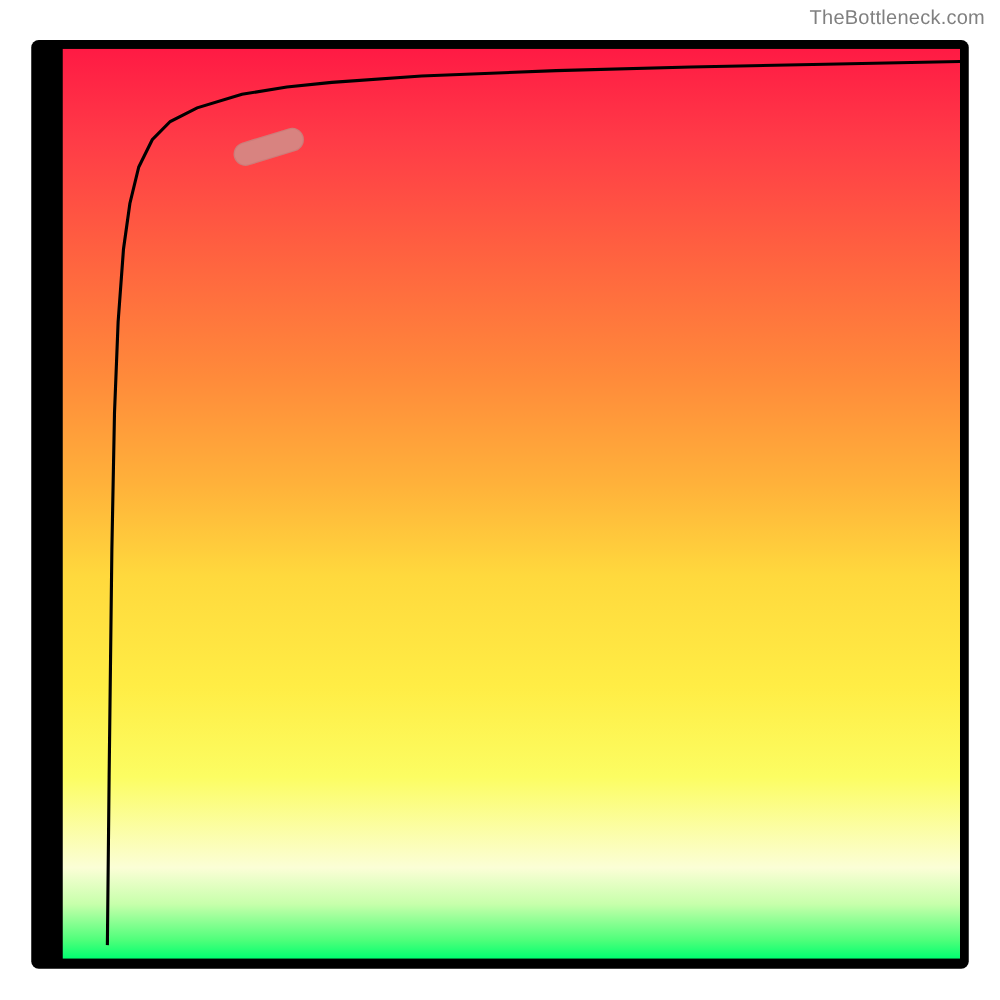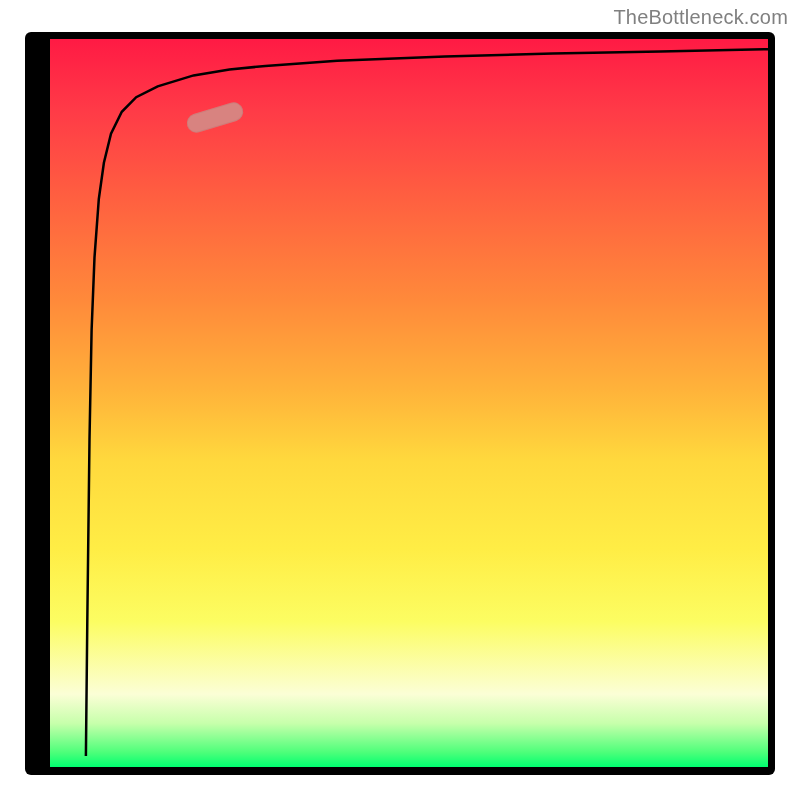--- a/index.html
+++ b/index.html
@@ -9,21 +9,21 @@
     width: 800px;
     height: 800px;
     position: relative;
     font-family: Arial, Helvetica, sans-serif;
   }
   .site-title {
     position: absolute;
     top: 6px;
     right: 12px;
     color: #808080;
-    font-size: 20px;
+    font-size: 16px;
     letter-spacing: 0.2px;
   }
   .frame {
     position: absolute;
     left: 25px;
     top: 32px;
     width: 750px;
     height: 743px;
     background: #000;
     border-radius: 6px;

